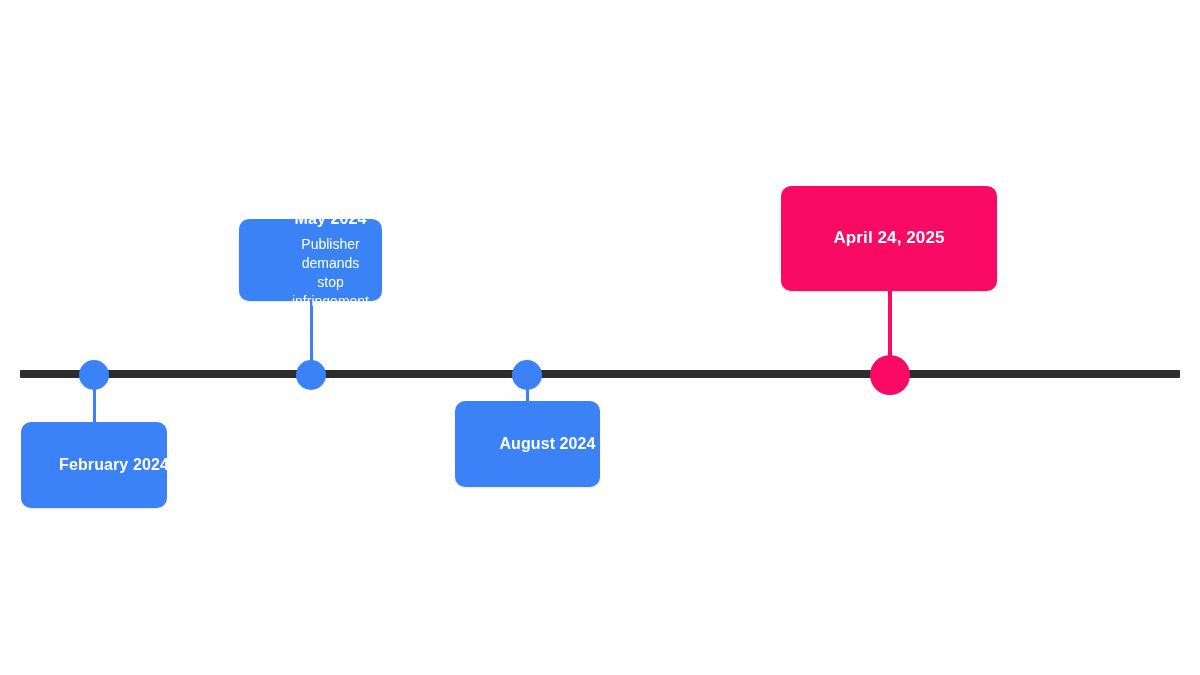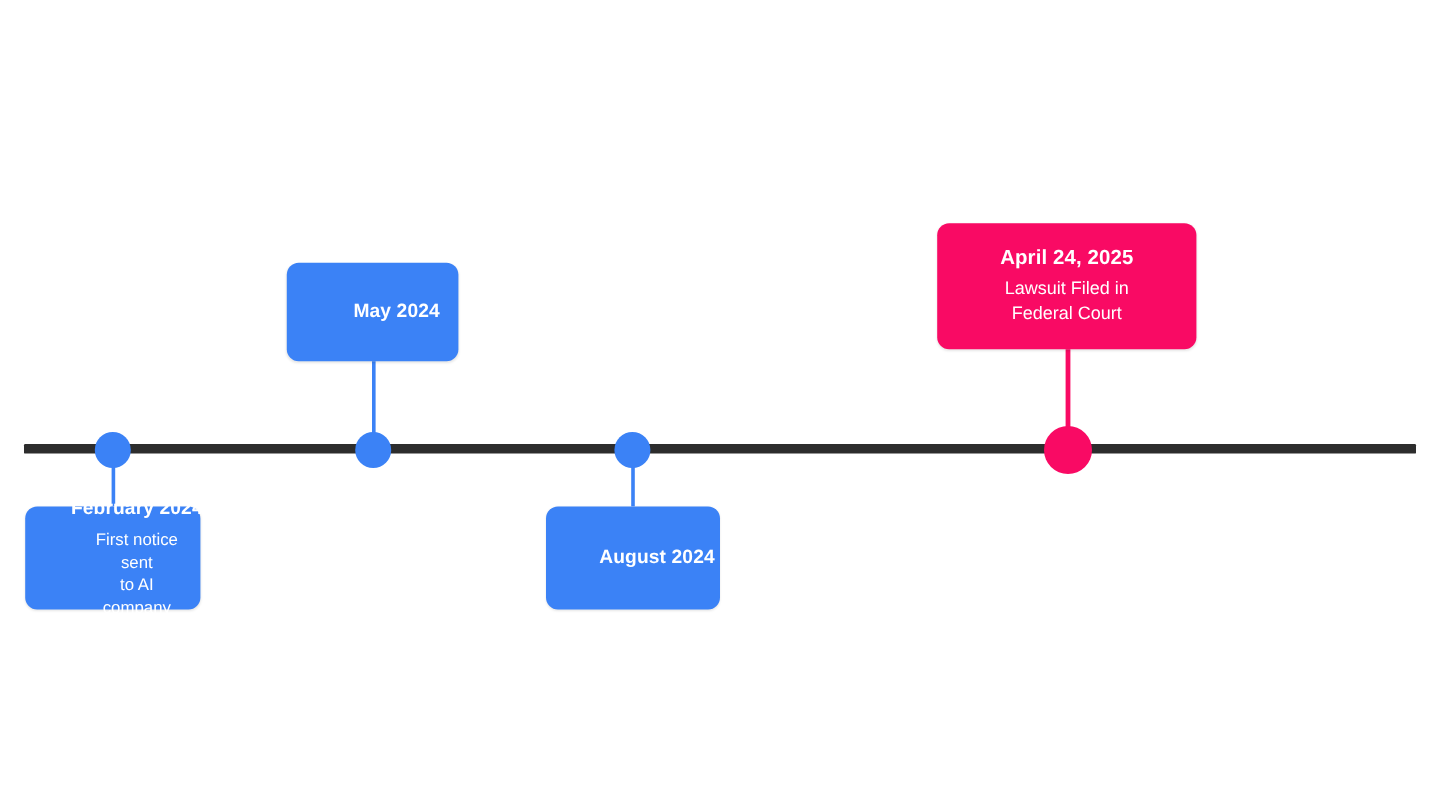--- a/index.html
+++ b/index.html
@@ -107,48 +107,44 @@
 
 <div id="timeline-canvas">
 
   <div class="axis-line"></div>
 
   <div class="event">
     <div class="stem blue" style="left:92.5px; top:375px; height:47px;"></div>
     <div class="node-dot blue" style="left:79px; top:360px;"></div>
     <div class="card blue" style="left:21px; top:422px; width:146px; height:86px;justify-content:center;">
       <div class="card-date">February 2024</div>
-      <div class="card-desc">
-        <div>First notice sent</div>
-        <div>to AI company</div>
-      </div>
     </div>
   </div>
 
   <div class="event">
     <div class="stem blue" style="left:309.5px; top:301px; height:74px;"></div>
     <div class="node-dot blue" style="left:296px; top:360px;"></div>
     <div class="card blue" style="left:239px; top:219px; width:143px; height:82px;">
       <div class="card-date">May 2024</div>
+      <div class="card-desc">
+        <div>Publisher demands</div>
+        <div>stop infringement</div>
+      </div>
     </div>
   </div>
 
   <div class="event">
     <div class="stem blue" style="left:525.5px; top:375px; height:47px;"></div>
     <div class="node-dot blue" style="left:512px; top:360px;"></div>
-    <div class="card blue" style="left:455px; top:422px; width:145px; height:86px;">
+    <div class="card blue" style="left:455px; top:401px; width:145px; height:86px;">
       <div class="card-date">August 2024</div>
     </div>
   </div>
 
   <div class="event">
     <div class="stem pink" style="left:888px; top:291px; height:84px;"></div>
     <div class="node-dot pink" style="left:870px; top:355px;"></div>
     <div class="card pink" style="left:781px; top:186px; width:216px; height:105px;">
       <div class="card-date">April 24, 2025</div>
-      <div class="card-desc">
-        <div>Lawsuit Filed in</div>
-        <div>Federal Court</div>
-      </div>
     </div>
   </div>
 
 </div>
 
 </body></html>

